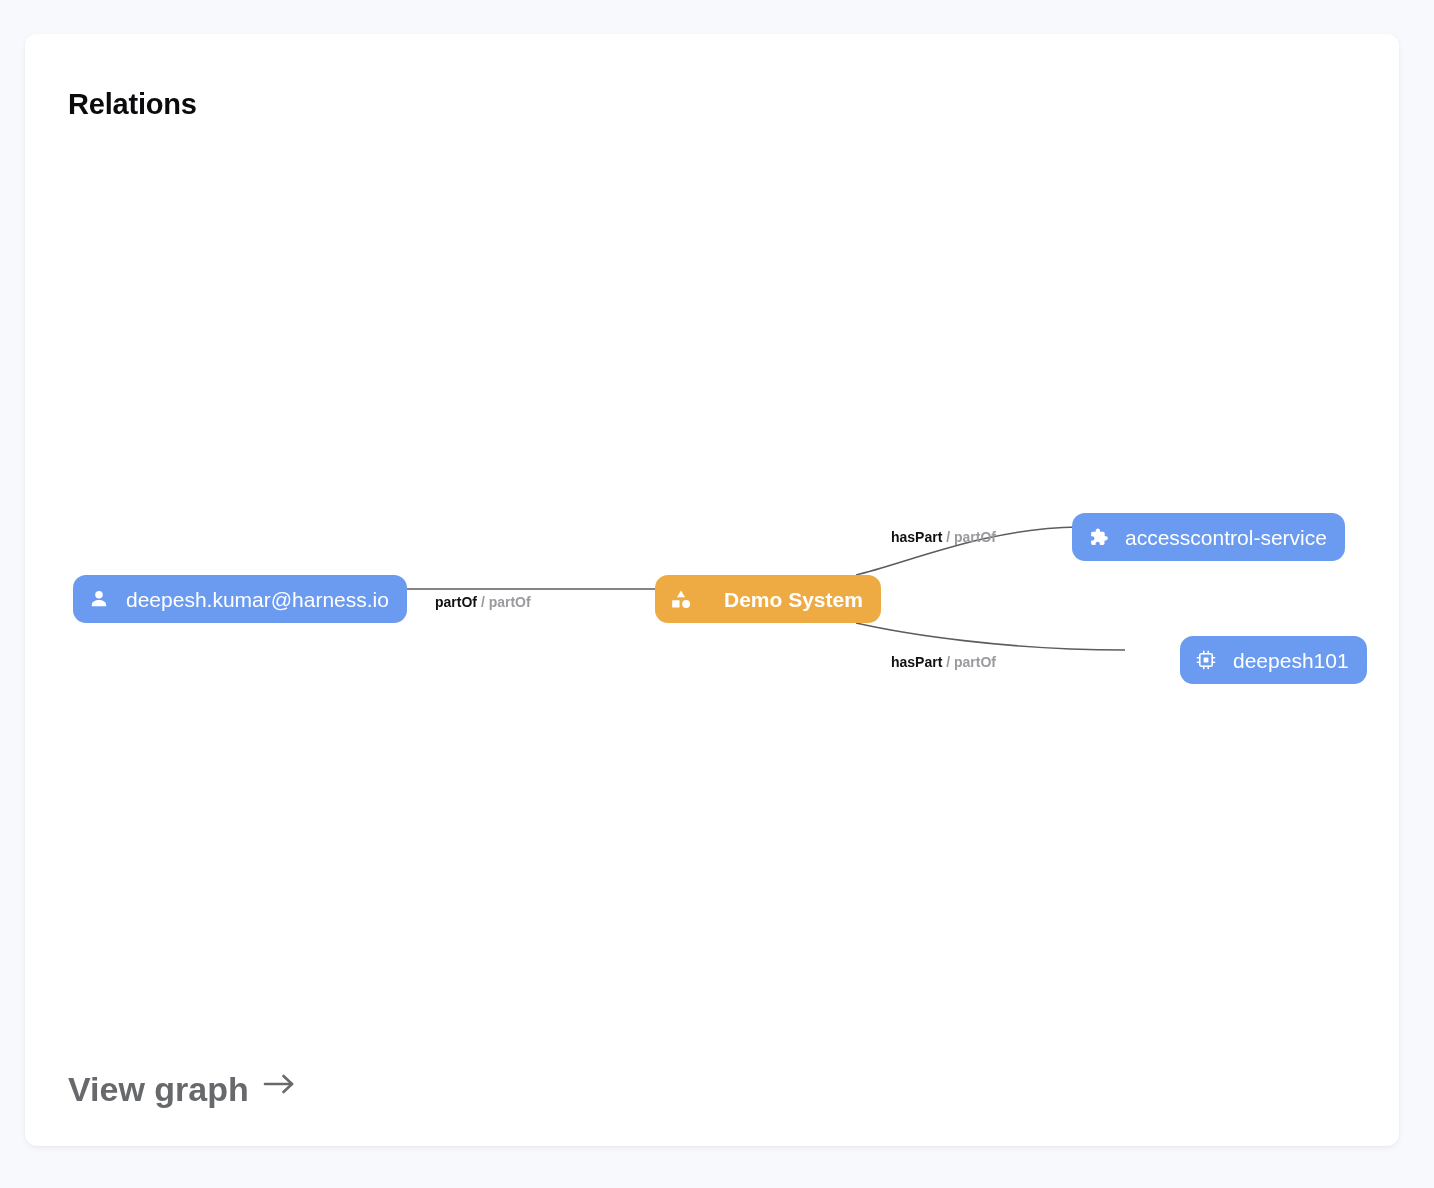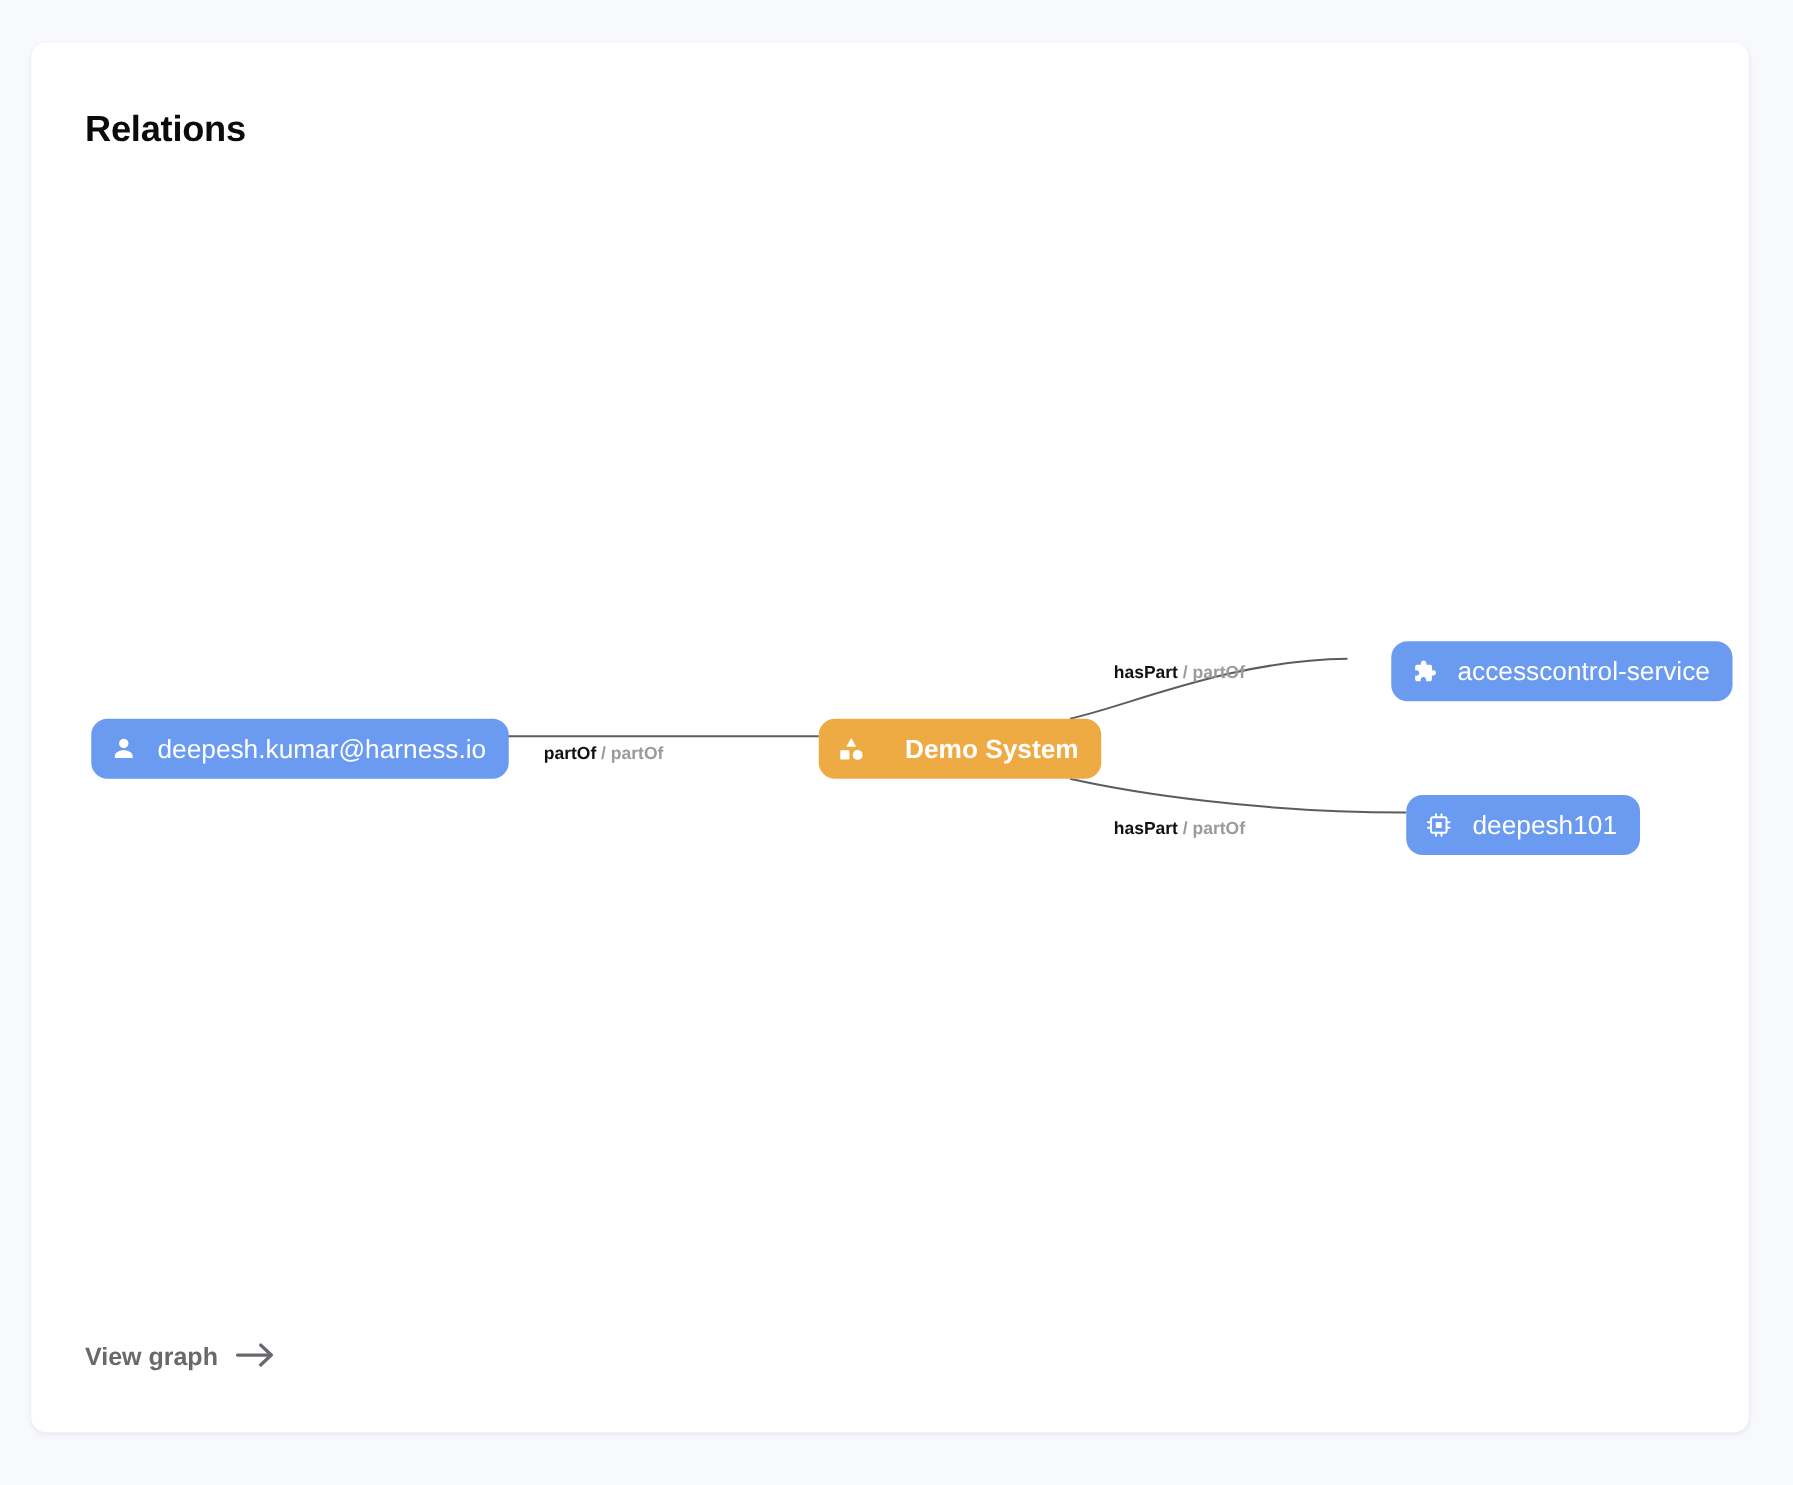--- a/index.html
+++ b/index.html
@@ -84,22 +84,22 @@
     line-height: 1;
     color: #ffffff;
   }
   .node.orange .node-label {
     font-weight: bold;
     font-size: 21px;
   }
 
   #node-user      { left: 48px;   top: 541px; }
   #node-system    { left: 630px;  top: 541px; gap: 16px; }
-  #node-service   { left: 1088px; top: 479px; }
-  #node-component { left: 1100px; top: 602px; text-align: right; }
+  #node-service   { left: 1047px; top: 479px; }
+  #node-component { left: 1155px; top: 602px; text-align: right; }
 
   
   .edge-label {
     position: absolute;
     font-size: 14px;
     line-height: 1;
     white-space: nowrap;
     color: #111114;
     font-weight: bold;
   }
@@ -110,22 +110,22 @@
   #edge-label-owner   { left: 410px; top: 561px; }
   #edge-label-service { left: 866px; top: 496px; }
   #edge-label-comp    { left: 866px; top: 621px; }
 
   
   .view-graph {
     position: absolute;
     left: 43px;
     top: 1038px;
     display: flex;
-    align-items: flex-end;
-    font-size: 20px;
+    align-items: flex-start;
+    font-size: 34px;
     font-weight: bold;
     color: #68696d;
     letter-spacing: 0px;
     cursor: pointer;
   }
   .view-graph .vg-label { line-height: 1; }
   .view-graph .arrow-icon {
     margin-left: 13px;
     width: 34px;
     height: 24px;

